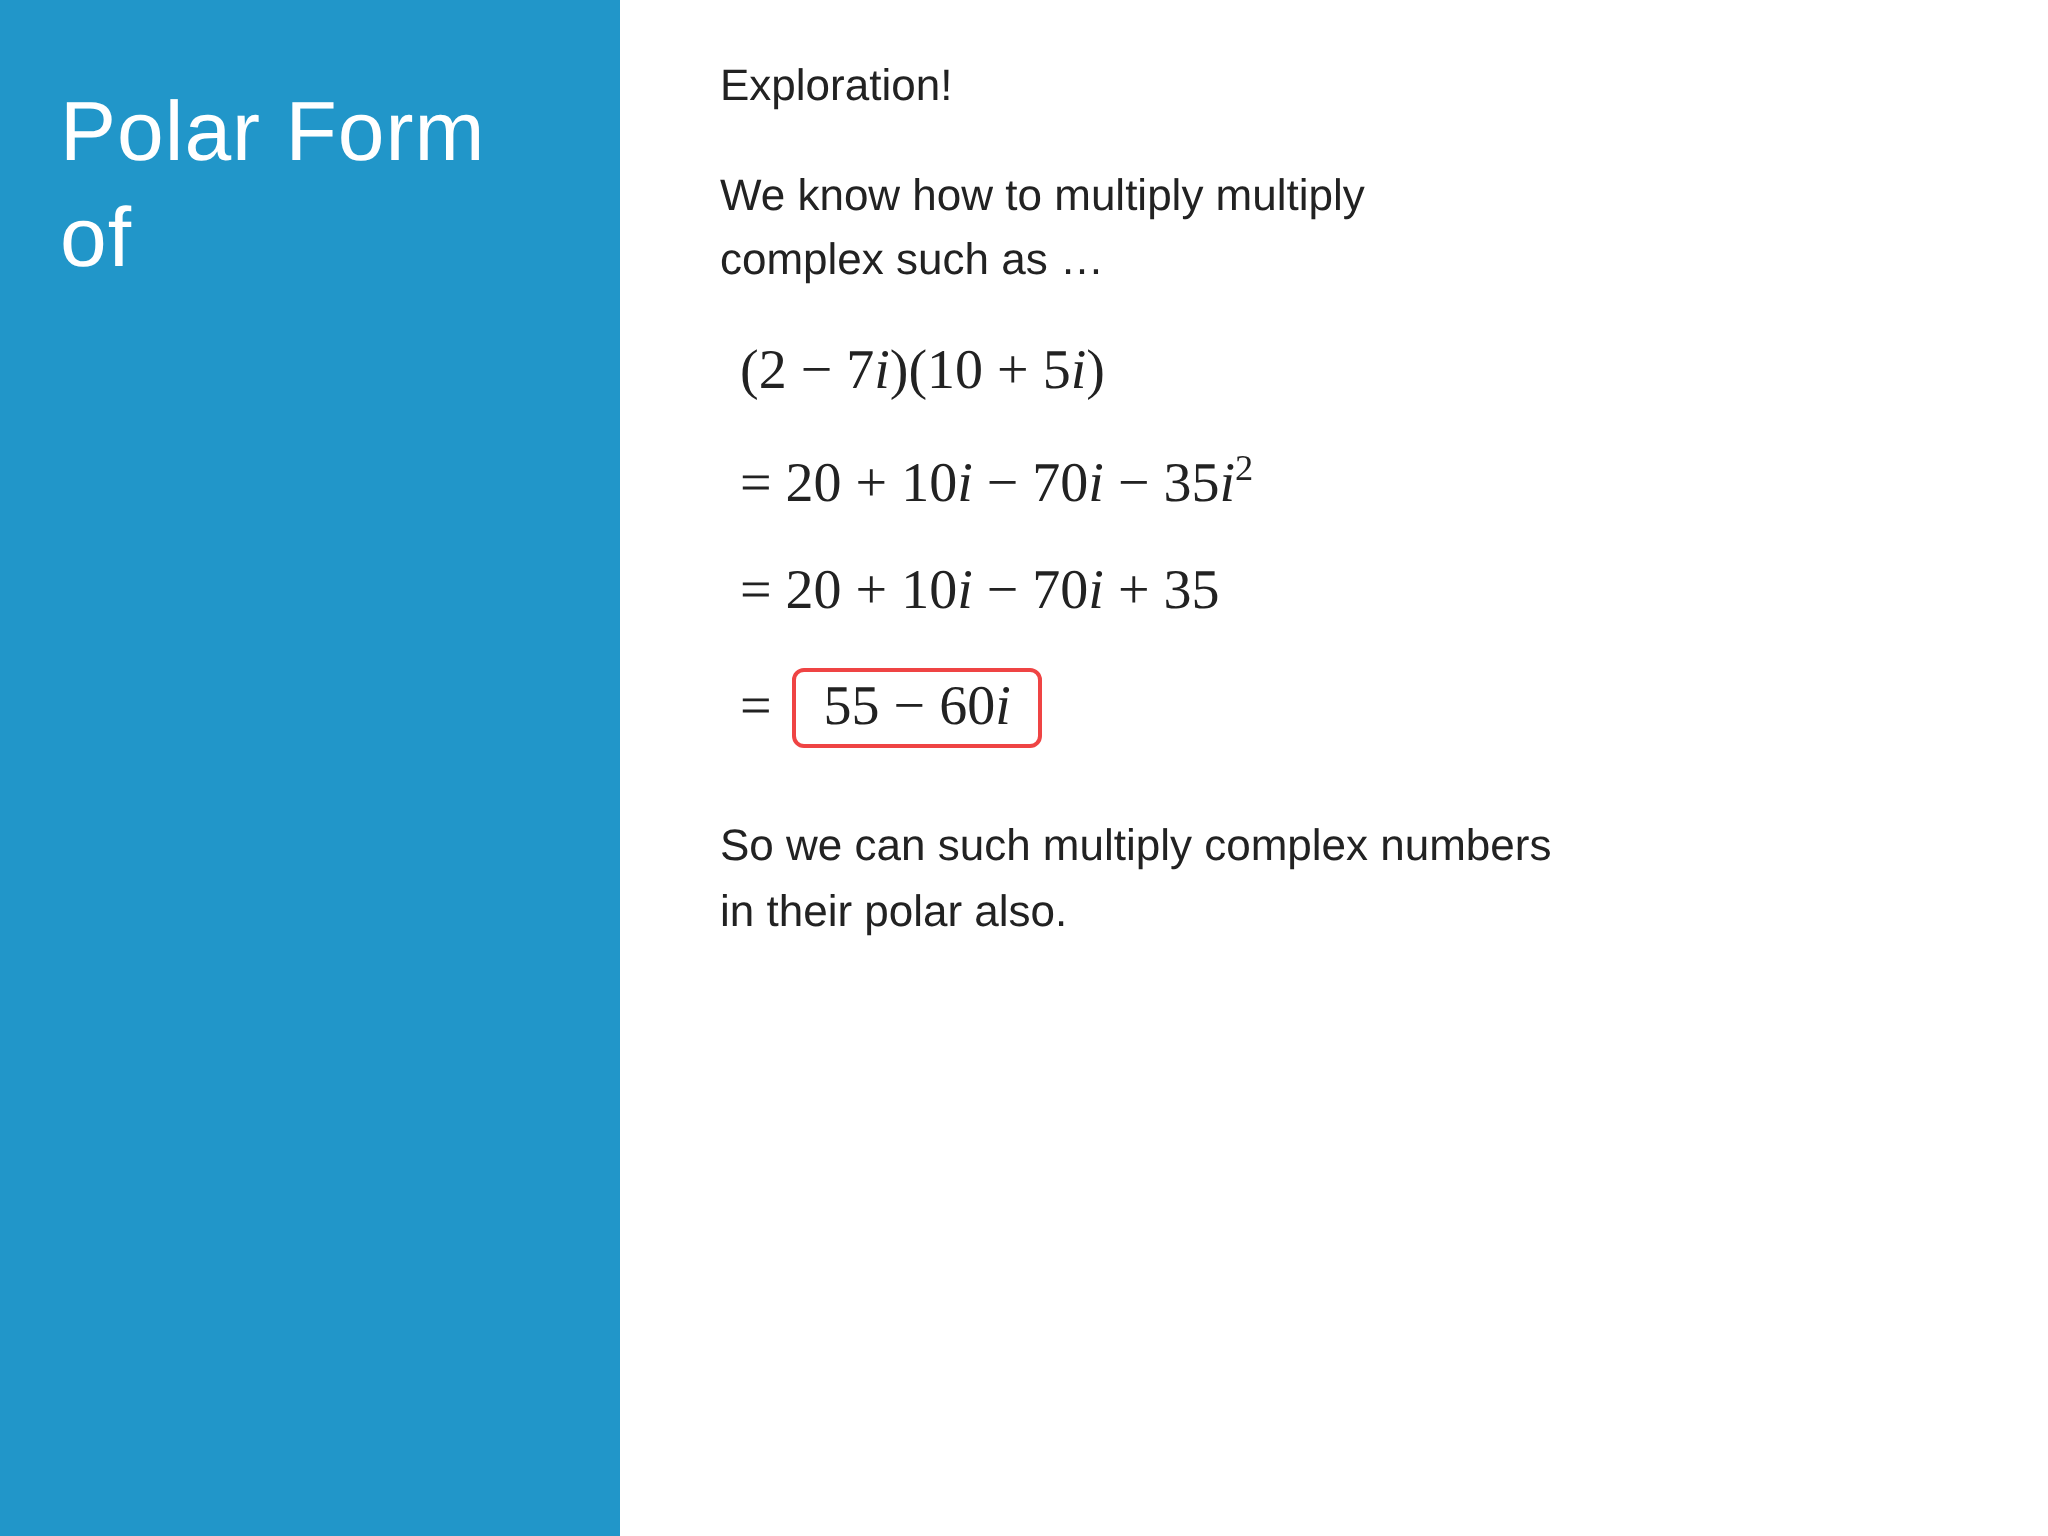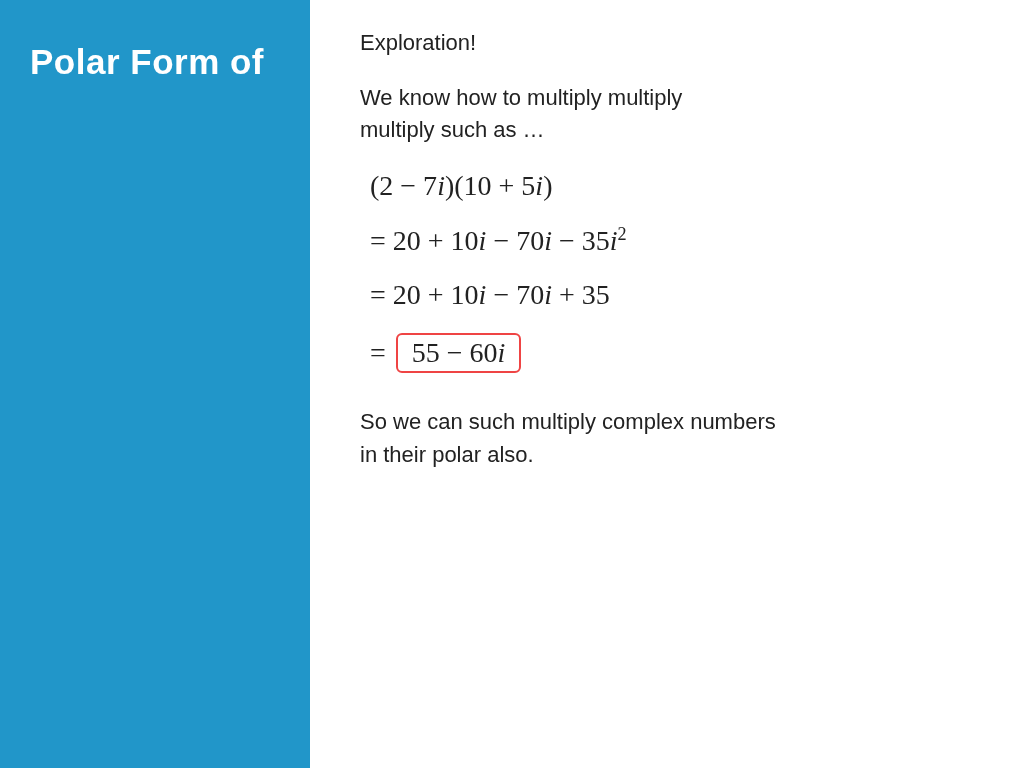--- a/index.html
+++ b/index.html
@@ -20,22 +20,22 @@
       width: 310px;
       min-width: 310px;
       background-color: #2196c9;
       display: flex;
       align-items: flex-start;
       padding: 40px 30px;
     }
 
     .sidebar-title {
       color: #ffffff;
-      font-size: 35px;
-      font-weight: 700;
+      font-size: 42px;
+      font-weight: 400;
       line-height: 1.25;
       letter-spacing: 0.5px;
     }
 
     .main-content {
       flex: 1;
       background-color: #ffffff;
       padding: 30px 50px 30px 50px;
       display: flex;
       flex-direction: column;
@@ -109,21 +109,21 @@
     <br>
   </div>
 </div>
 
 <div class="main-content">
 
   <div class="exploration-label">Exploration!</div>
 
   <div class="intro-text">
     <span>We know how to multiply multiply</span><br>
-    <span>multiply such as …</span>
+    <span>complex such as …</span>
   </div>
 
   <div class="math-block first-eq">
     (2 − 7<i>i</i>)(10 + 5<i>i</i>)
   </div>
 
   <div class="math-block">
     = 20 + 10<i>i</i> − 70<i>i</i> − 35<i>i</i><sup>2</sup>
   </div>
 

